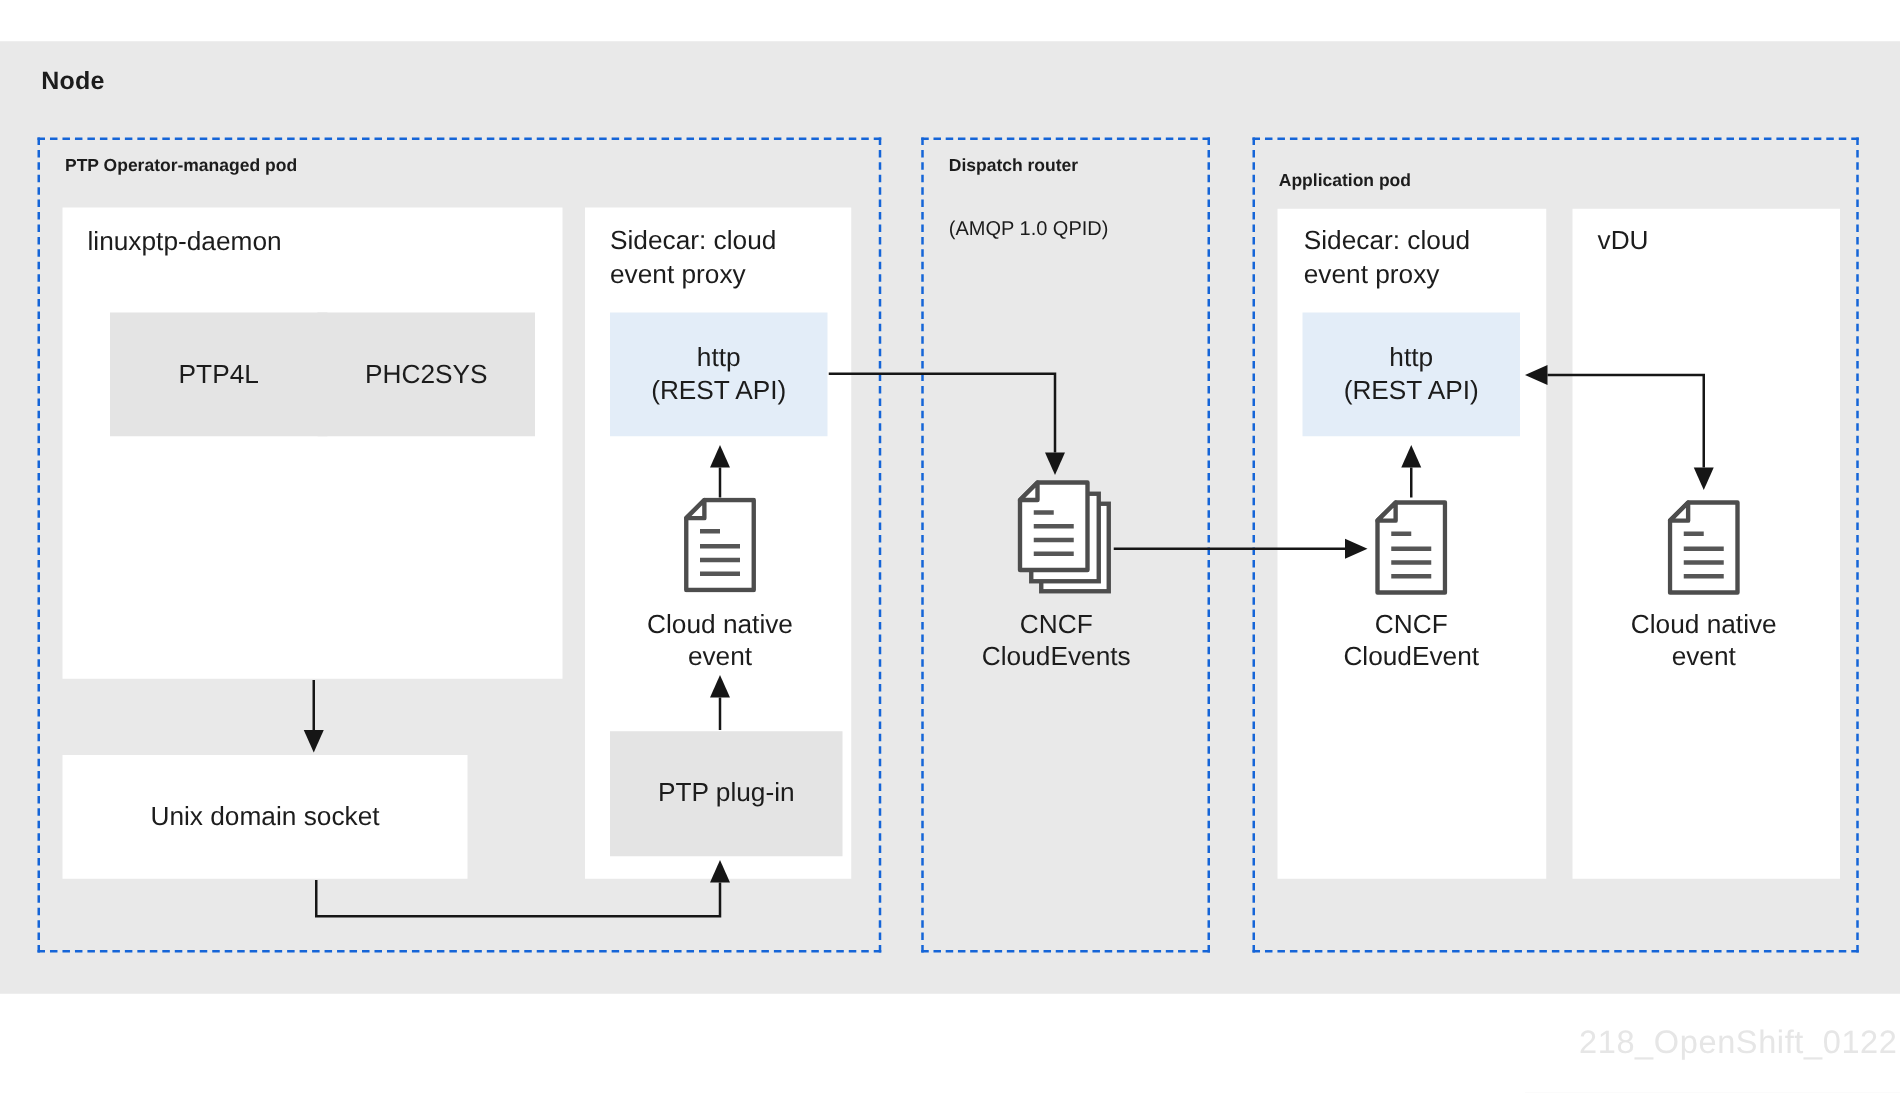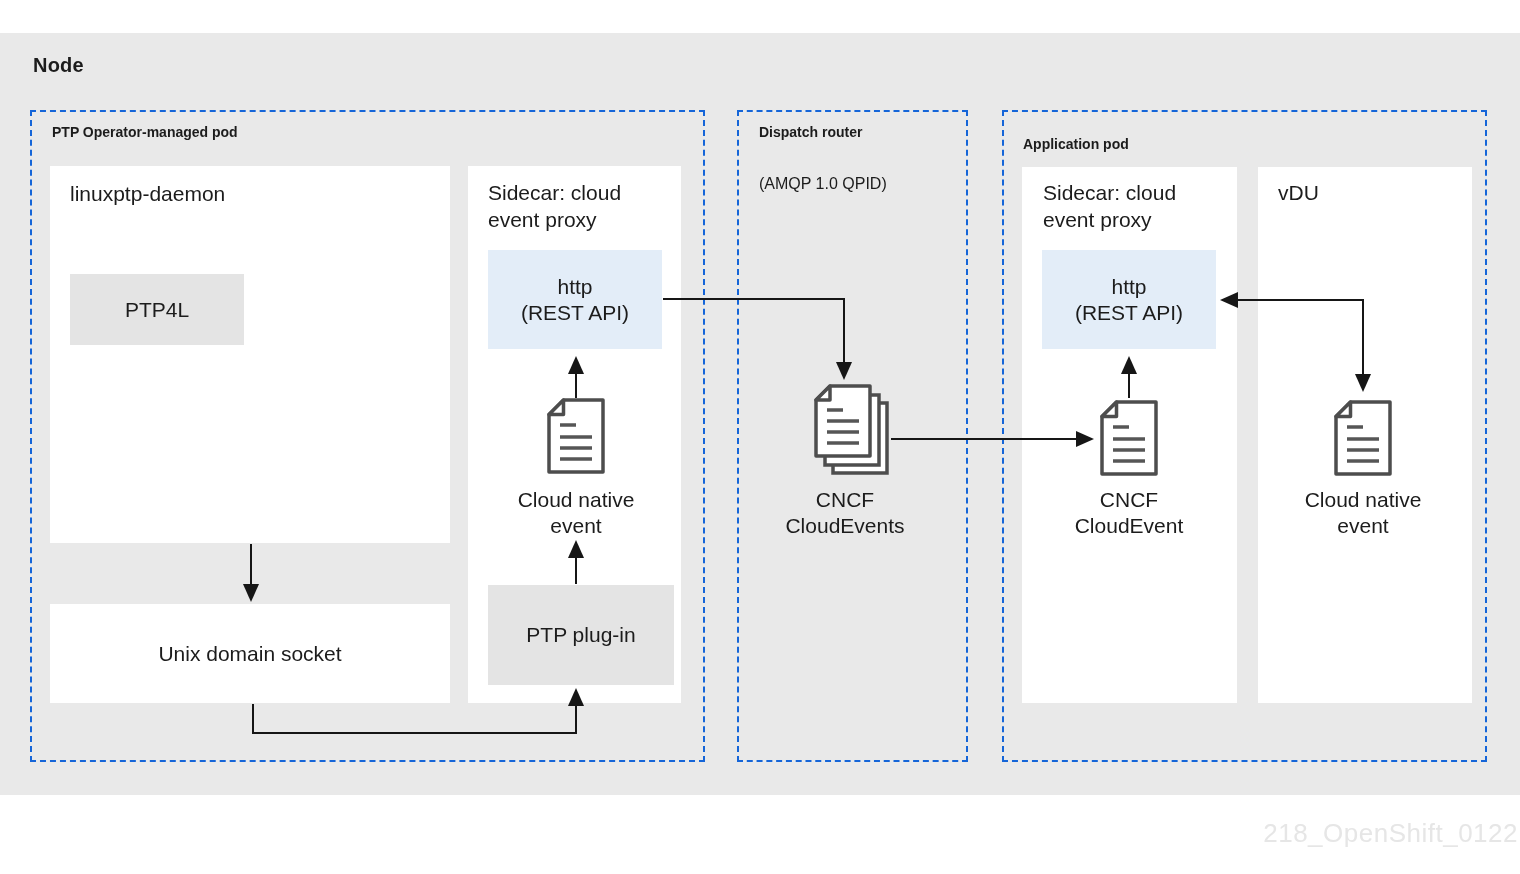--- a/index.html
+++ b/index.html
@@ -31,25 +31,28 @@
   <div class="band"></div>
 
   <div class="node-title">Node</div>
 
   <div class="group" style="left:30px;top:110px;width:675px;height:652px;"></div>
   <div class="group-title" style="left:52px;top:124px;">PTP Operator-managed pod</div>
 
   <div class="wbox" style="left:50px;top:166px;width:400px;height:377px;"></div>
   <div class="freelabel" style="left:70px;top:180px;">linuxptp-daemon</div>
 
-  <div class="gbox" style="left:70px;top:250px;width:174px;height:71px;margin-top:24px;">
+  <div class="gbox" style="left:88px;top:250px;width:174px;height:99px;">
     <span class="boxlabel">PTP4L</span>
   </div>
+  <div class="gbox" style="left:254px;top:250px;width:174px;height:99px;">
+    <span class="boxlabel">PHC2SYS</span>
+  </div>
 
-  <div class="wbox flexcenter" style="left:50px;top:604px;width:400px;height:99px;">
+  <div class="wbox flexcenter" style="left:50px;top:604px;width:324px;height:99px;">
     <span class="boxlabel">Unix domain socket</span>
   </div>
 
   <div class="wbox" style="left:468px;top:166px;width:213px;height:537px;"></div>
   <div class="freelabel" style="left:488px;top:179px;">
     <span style="display:block">Sidecar: cloud</span>
     <span style="display:block">event proxy</span>
   </div>
 
   <div class="bluebox" style="left:488px;top:250px;width:174px;height:99px;">

